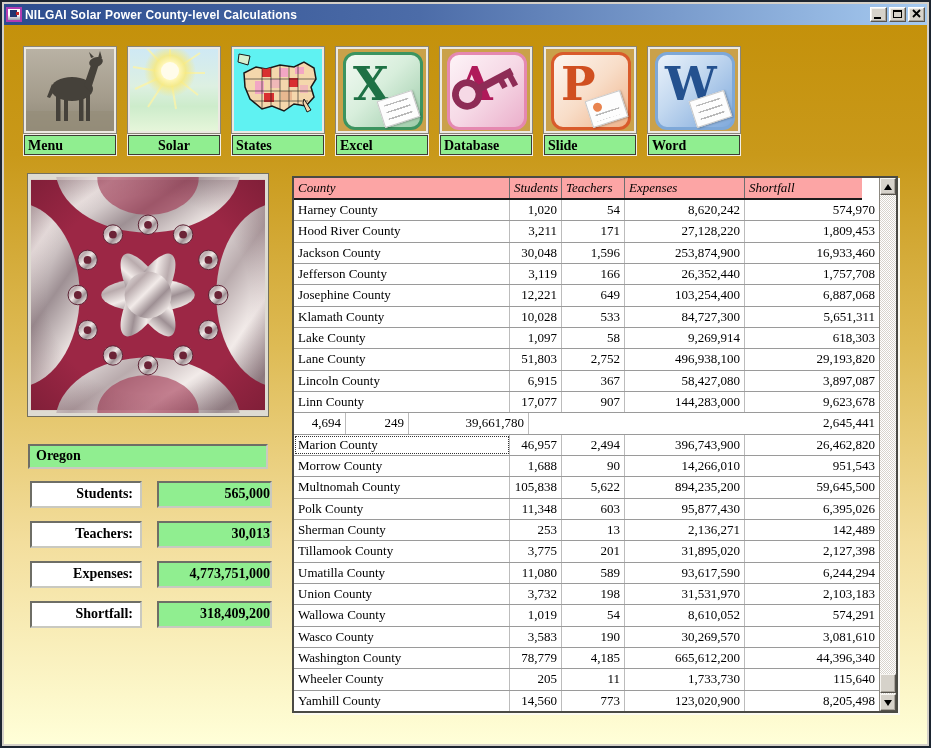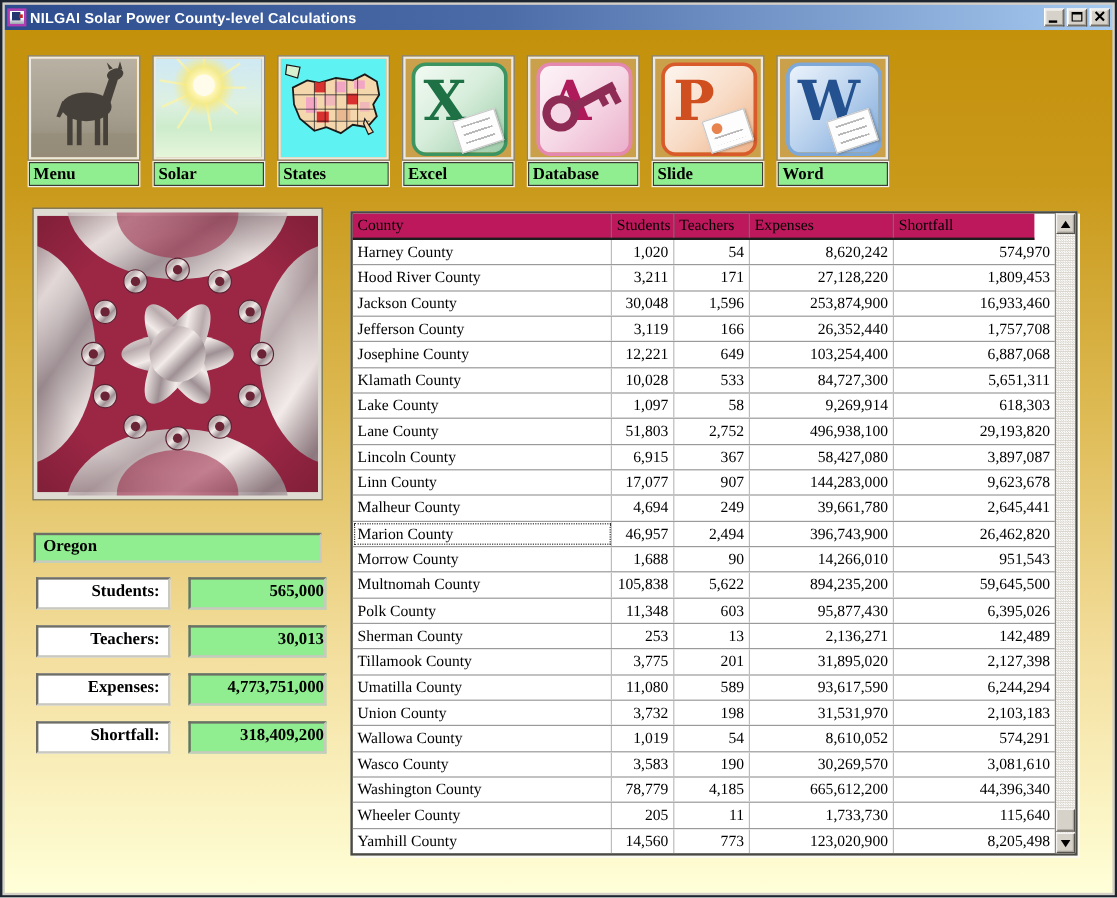--- a/index.html
+++ b/index.html
@@ -65,21 +65,21 @@
     background:#caa14a; overflow:hidden; position:relative;
   }
   .tool-img svg { display:block; width:100%; height:100%; }
   .tool-label {
     margin-top:2px; height:20px;
     background:#90ee90;
     border:1px solid #3c3c34; outline:1px solid #f2efe8;
     font-weight:bold; font-size:14px; color:#000;
     padding:1px 3px 0 3px; line-height:18px;
   }
-  .tool-btn:nth-child(2) .tool-label { }
+  .tool-btn:nth-child(2) .tool-label { text-align:center; }
 
   
   .office { position:absolute; left:5px; top:3px; width:80px; height:78px; border-radius:12px; border-width:3px; border-style:solid; }
   .office .letter { position:absolute; left:7px; top:2px; font-weight:bold; font-size:46px; line-height:1.2; font-family:"DejaVu Serif", serif; }
   .page { position:absolute; right:3px; bottom:4px; width:37px; height:28px; background:#fdfdfd; border:1px solid #c8c8c8; transform:rotate(-18deg); box-shadow:1px 1px 2px rgba(0,0,0,.25); }
   .page .lines { position:absolute; left:5px; right:5px; top:5px; bottom:4px;
     background:repeating-linear-gradient(180deg,#b9b9b9 0 1.5px, transparent 1.5px 7px); }
   .page .dot { position:absolute; left:5px; top:4px; width:9px; height:9px; border-radius:50%; background:#e8834e; }
   .excel-box { background:linear-gradient(135deg,#f2faf3 0%, #d8eedc 45%, #9ccba8 100%); border-color:#3c9460; }
   .excel-box .letter { color:#1e7145; }
@@ -119,22 +119,23 @@
   .county-table {
     position:absolute; left:288px; top:151px; width:606px; height:537px;
     background:#ffffff;
     border:2px solid #4a4a44;
     box-shadow:2px 2px 0 0 #fbfaf0;
     display:flex; flex-direction:column;
     font-size:13px;
   }
   .thead {
     flex:0 0 22px; display:flex;
-    background:#be185d; border-bottom:2px solid #1c1c1c;
+    background:#fca5a5; border-bottom:2px solid #1c1c1c;
     margin-right:34px;
+    font-style:italic;
   }
   .th { padding:2px 2px 0 4px; border-right:1px solid #6e6e6e; overflow:hidden; white-space:nowrap; }
   .th:last-child { border-right:none; }
   .tbody { flex:1; display:flex; flex-direction:column; margin-right:17px; }
   .trow { flex:1 1 0; display:flex; border-top:1px solid #9a9a9a; overflow:hidden; }
   .trow:first-child { border-top:none; }
   .td { border-right:1px solid #bcbcbc; white-space:nowrap; overflow:hidden; padding-top:2px; }
   .td:last-child { border-right:none; }
   .c-county { width:216px; padding-left:4px; }
   .th.c-county { width:216px; }
@@ -501,21 +502,20 @@
     <div class="td c-num c-shortfall">3,897,087</div>
   </div>
             <div class="trow">
     <div class="td c-county">Linn County</div>
     <div class="td c-num c-students">17,077</div>
     <div class="td c-num c-teachers">907</div>
     <div class="td c-num c-expenses">144,283,000</div>
     <div class="td c-num c-shortfall">9,623,678</div>
   </div>
             <div class="trow">
-    <div class="td c-county">Malheur County</div>
     <div class="td c-num c-students">4,694</div>
     <div class="td c-num c-teachers">249</div>
     <div class="td c-num c-expenses">39,661,780</div>
     <div class="td c-num c-shortfall">2,645,441</div>
   </div>
             <div class="trow">
     <div class="td c-county focused">Marion County</div>
     <div class="td c-num c-students">46,957</div>
     <div class="td c-num c-teachers">2,494</div>
     <div class="td c-num c-expenses">396,743,900</div>

